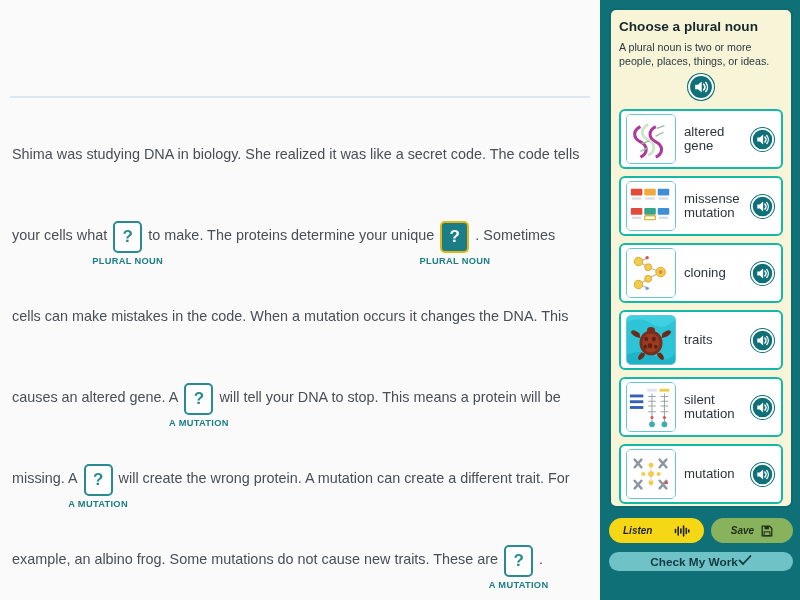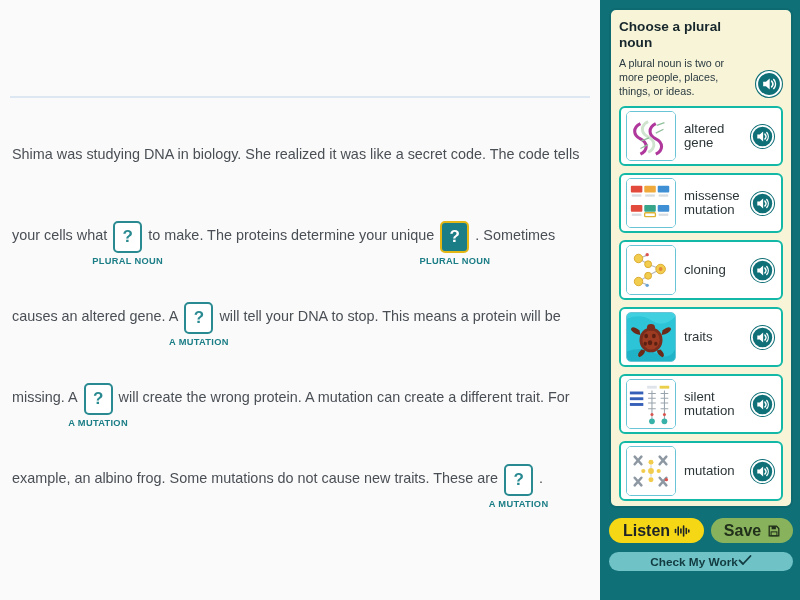--- a/index.html
+++ b/index.html
@@ -74,21 +74,21 @@
   }
   .side-card {
     background: #f7f4d8;
     border: 2px solid #0e6a71;
     border-radius: 7px;
     height: 500px;
     padding: 9px 8px 0 8px;
     overflow: hidden;
     position: relative;
   }
-  .prompt-row { display: flex; align-items: flex-end; }
+  .prompt-row { display: flex; align-items: center; flex-direction: column; }
   .prompt-texts { flex: 1; padding-right: 4px; }
   .prompt-title {
     font-size: 13.6px; font-weight: bold; color: #16262b;
     line-height: 1.18; padding-bottom: 5px;
   }
   .prompt-desc {
     font-size: 10.7px; color: #2b3a40; line-height: 1.32;
   }
 
   
@@ -125,22 +125,23 @@
   }
 
   
   .btn-row {
     position: absolute; left: 9px; right: 7px; top: 518px;
     display: flex; gap: 7px;
   }
   .btn {
     height: 25px; border-radius: 13px;
     display: flex; align-items: center; justify-content: center;
-    font-size: 16px; font-weight: bold; cursor: pointer;
+    font-size: 10px; font-weight: bold; cursor: pointer;
     border: none;
+    font-style: italic;
   }
   .btn-listen { flex: 0 0 95px; background: #f5d715; color: #1d2327;
                 justify-content: flex-start; padding-left: 14px; }
   .btn-save   { flex: 1; background: #88b35c; color: #21301a; }
   .btn-check  {
     position: absolute; left: 9px; right: 7px; top: 552px;
     height: 19px; border-radius: 13px;
     background: #6fc2c6; color: #113b40;
     display: flex; align-items: center; justify-content: center;
     font-size: 11.8px; font-weight: bold; cursor: pointer;
@@ -164,20 +165,23 @@
           <span class="blank-wrap">
             <span class="blank">?</span>
             <span class="blank-label">PLURAL NOUN</span>
           </span>
           <span class="txt">to make. The proteins determine your unique</span>
           <span class="blank-wrap">
             <span class="blank selected">?</span>
             <span class="blank-label">PLURAL NOUN</span>
           </span>
           <span class="txt">. Sometimes</span>
+        </div>
+        <div class="p-line">
+          <span class="txt">cells can make mistakes in the code. When a mutation occurs it changes the DNA. This</span>
         </div>
         <div class="p-line">
           <span class="txt">causes an altered gene. A</span>
           <span class="blank-wrap">
             <span class="blank">?</span>
             <span class="blank-label">A MUTATION</span>
           </span>
           <span class="txt">will tell your DNA to stop. This means a protein will be</span>
         </div>
         <div class="p-line">

